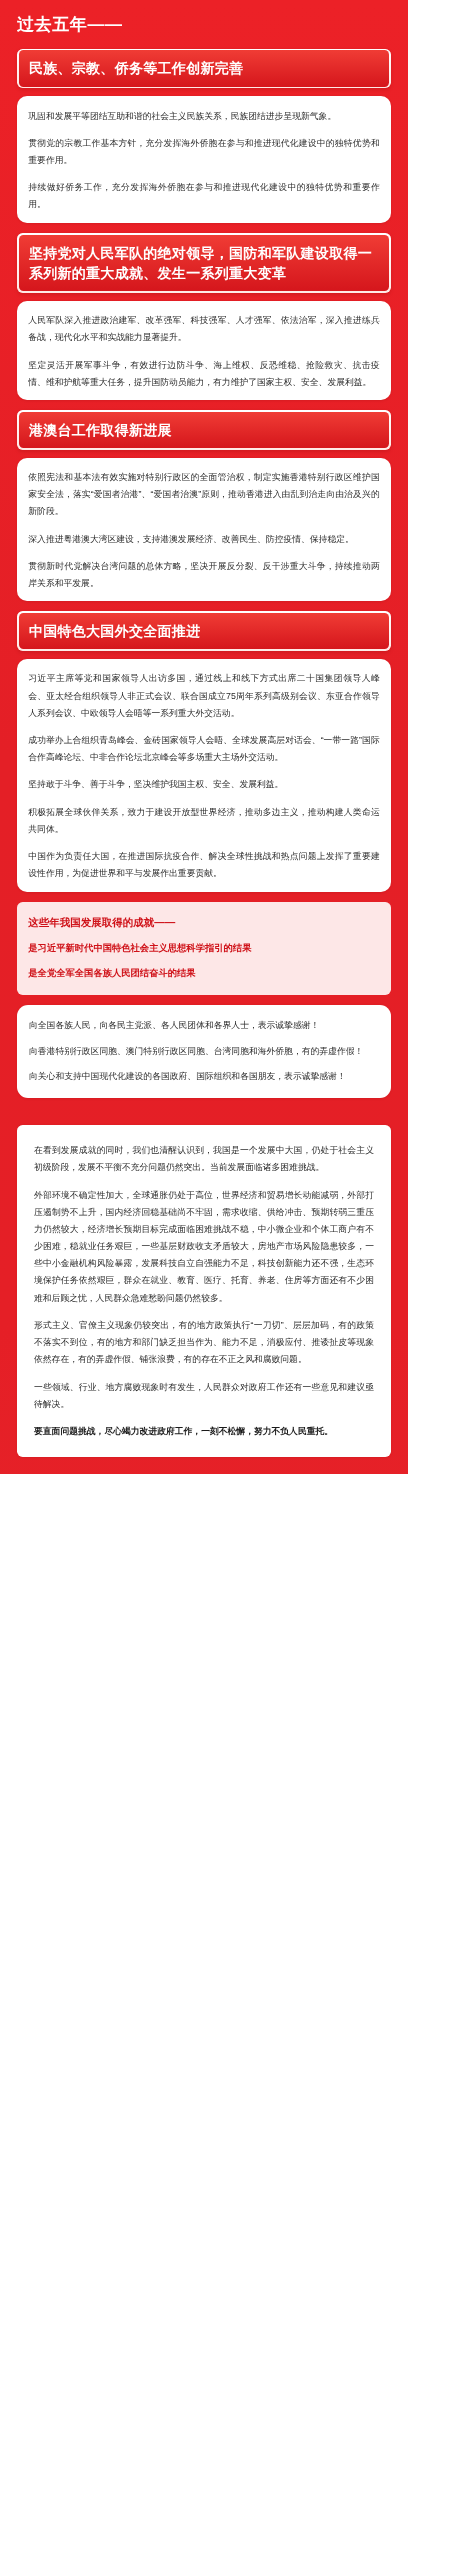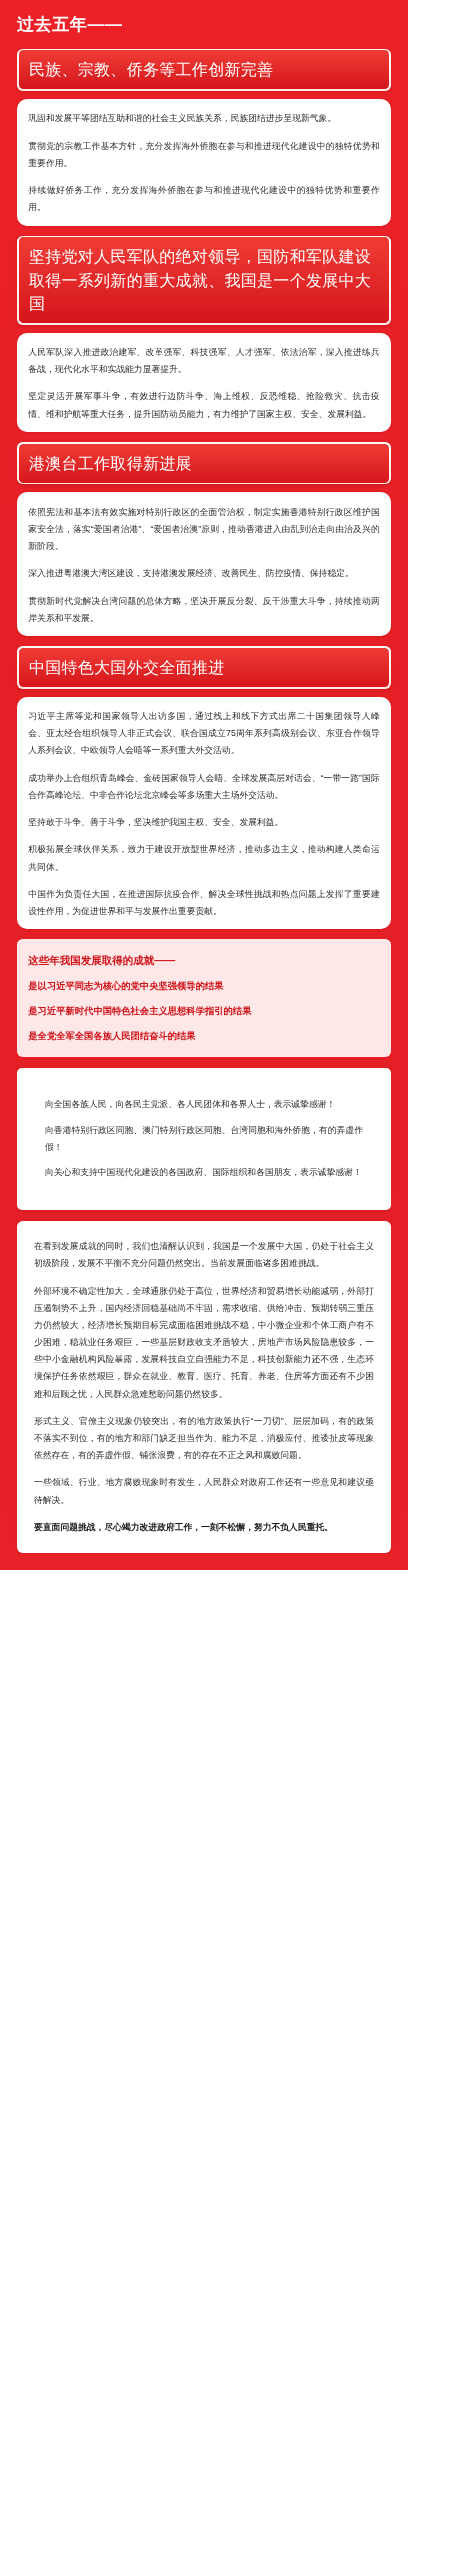--- a/index.html
+++ b/index.html
@@ -57,22 +57,22 @@
     padding: 1.7px;
     box-shadow: 0 1.1px 3.4px rgba(120,0,0,0.18);
   }
   .section-head-inner {
     border-radius: 4.5px;
     background: linear-gradient(180deg, #f03c35 0%, #d5161c 100%);
     padding: 8px 10.2px;
   }
   .section-head-text {
     color: #ffffff;
-    font-size: 16px;
-    font-weight: normal;
+    font-size: 14px;
+    font-weight: bold;
     line-height: 1.45;
     letter-spacing: 0.3px;
   }
 
   
   .card {
     background: #ffffff;
     border-radius: 10px;
     padding: 11.3px 11.3px 9px 11.3px;
     margin-bottom: 10.2px;
@@ -107,23 +107,23 @@
     font-size: 9.3px;
     font-weight: bold;
     line-height: 1.85;
     margin-bottom: 8px;
   }
   .pink-item:last-child { margin-bottom: 0; font-family: Liberation Serif, serif; }
 
   
   .card-thanks {
     background: #ffffff;
-    border-radius: 5px;
-    padding: 28px;
-    margin-bottom: 11px;
+    border-radius: 11px;
+    padding: 12px;
+    margin-bottom: 27px;
     box-shadow: 0 0.6px 2.3px rgba(100,0,0,0.10);
   }
   .thanks-item {
     font-size: 8.8px;
     line-height: 1.95;
     color: #2b2b2b;
     margin-bottom: 9px;
     text-align: justify;
   }
   .thanks-item:last-child { margin-bottom: 0; font-family: Liberation Mono, monospace; }
@@ -159,21 +159,21 @@
       </div>
     </div>
     <div class="card">
       <p class="para">巩固和发展平等团结互助和谐的社会主义民族关系，民族团结进步呈现新气象。</p>
       <p class="para">贯彻党的宗教工作基本方针，充分发挥海外侨胞在参与和推进现代化建设中的独特优势和重要作用。</p>
       <p class="para">持续做好侨务工作，充分发挥海外侨胞在参与和推进现代化建设中的独特优势和重要作用。</p>
     </div>
 
     <div class="section-head">
       <div class="section-head-inner">
-        <div class="section-head-text">坚持党对人民军队的绝对领导，国防和军队建设取得一系列新的重大成就、我国是一个发展中大国</div>
+        <div class="section-head-text">坚持党对人民军队的绝对领导，国防和军队建设取得一系列新的重大成就、发生一系列重大变革</div>
       </div>
     </div>
     <div class="card">
       <p class="para">人民军队深入推进政治建军、改革强军、科技强军、人才强军、依法治军，深入推进练兵备战，现代化水平和实战能力显著提升。</p>
       <p class="para">坚定灵活开展军事斗争，有效进行边防斗争、海上维权、反恐维稳、抢险救灾、抗击疫情、维和护航等重大任务，提升国防动员能力，有力维护了国家主权、安全、发展利益。</p>
     </div>
 
     <div class="section-head">
       <div class="section-head-inner">
         <div class="section-head-text">港澳台工作取得新进展</div>
@@ -193,21 +193,20 @@
     <div class="card">
       <p class="para">习近平主席等党和国家领导人出访多国，通过线上和线下方式出席二十国集团领导人峰会、亚太经合组织领导人非正式会议、联合国成立75周年系列高级别会议、东亚合作领导人系列会议、中欧领导人会晤等一系列重大外交活动。</p>
       <p class="para">成功举办上合组织青岛峰会、金砖国家领导人会晤、全球发展高层对话会、“一带一路”国际合作高峰论坛、中非合作论坛北京峰会等多场重大主场外交活动。</p>
       <p class="para">坚持敢于斗争、善于斗争，坚决维护我国主权、安全、发展利益。</p>
       <p class="para">积极拓展全球伙伴关系，致力于建设开放型世界经济，推动多边主义，推动构建人类命运共同体。</p>
       <p class="para">中国作为负责任大国，在推进国际抗疫合作、解决全球性挑战和热点问题上发挥了重要建设性作用，为促进世界和平与发展作出重要贡献。</p>
     </div>
 
     <div class="card-pink">
       <div class="pink-title">这些年我国发展取得的成就——</div>
-      <div class="pink-item">是以习近平同志为核心的党中央坚强领导的结果</div>
       <div class="pink-item">是习近平新时代中国特色社会主义思想科学指引的结果</div>
       <div class="pink-item">是全党全军全国各族人民团结奋斗的结果</div>
     </div>
 
     <div class="card-thanks">
       <div class="thanks-item">向全国各族人民，向各民主党派、各人民团体和各界人士，表示诚挚感谢！</div>
       <div class="thanks-item">向香港特别行政区同胞、澳门特别行政区同胞、台湾同胞和海外侨胞，有的弄虚作假！</div>
       <div class="thanks-item">向关心和支持中国现代化建设的各国政府、国际组织和各国朋友，表示诚挚感谢！</div>
     </div>
 

